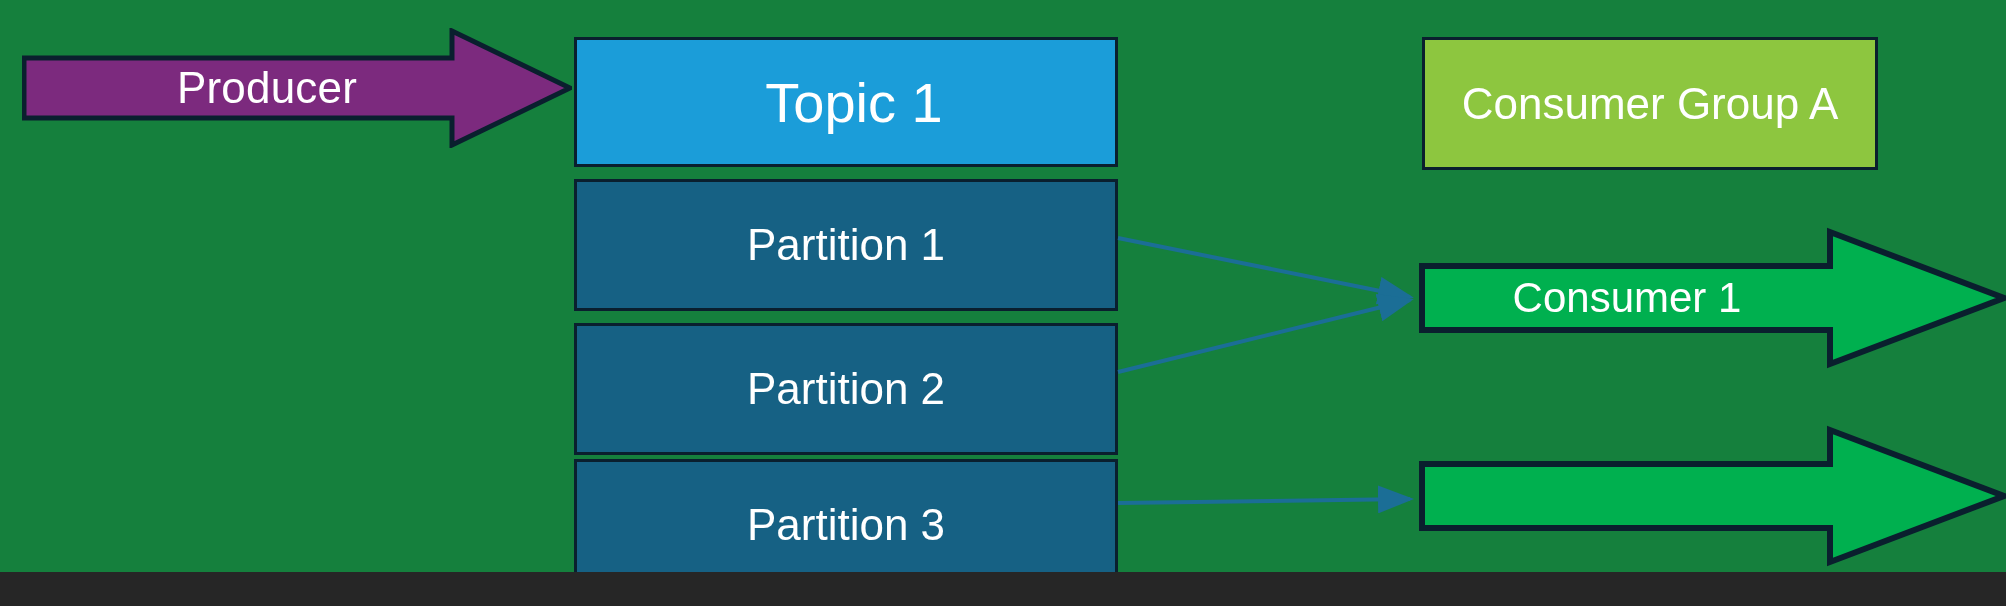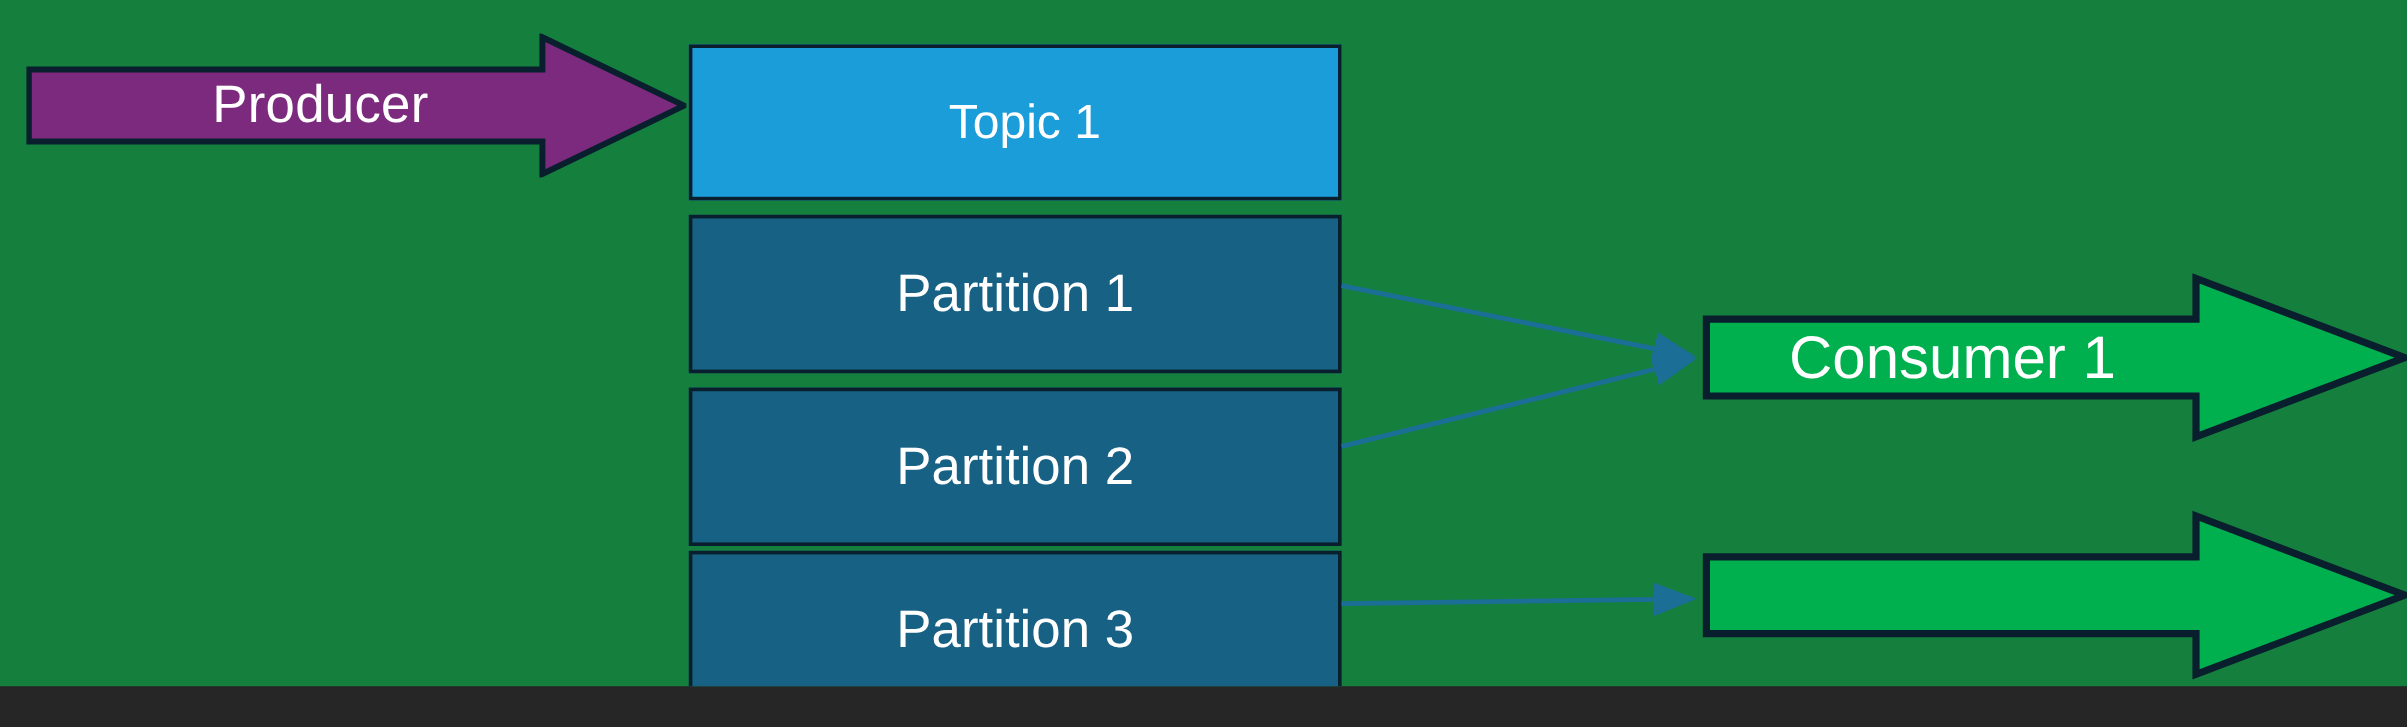--- a/index.html
+++ b/index.html
@@ -49,21 +49,21 @@
   }
   .topic-header {
     height: 130px;
     background: #1b9dd9;
     border: 3px solid #0a1f2e;
     box-sizing: border-box;
     display: flex;
     align-items: center;
     justify-content: center;
     color: #ffffff;
-    font-size: 40px;
+    font-size: 56px;
     padding-left: 16px;
   }
   .partition-box {
     height: 132px;
     background: #166184;
     border: 3px solid #0a1f2e;
     box-sizing: border-box;
     display: flex;
     align-items: center;
     justify-content: center;
@@ -113,21 +113,21 @@
   .consumer-arrow svg { display: block; width: 100%; height: 100%; overflow: visible; }
   .consumer-label {
     position: absolute;
     left: 1422px;
     width: 410px;
     height: 62px;
     display: flex;
     align-items: center;
     justify-content: center;
     color: #ffffff;
-    font-size: 50px;
+    font-size: 42px;
     pointer-events: none;
   }
   .consumer-label.c1 { top: 267px; }
   .consumer-label.c2 { top: 465px; }
 </style>
 </head>
 <body>
 
 <div id="stage">
 
@@ -154,20 +154,21 @@
       </defs>
 
       <line x1="8" y1="58" x2="300" y2="117" stroke="#1b6e96" stroke-width="4" marker-end="url(#arrowhead)"></line>
 
       <line x1="8" y1="192" x2="300" y2="120" stroke="#1b6e96" stroke-width="4" marker-end="url(#arrowhead)"></line>
 
       <line x1="8" y1="323" x2="300" y2="319" stroke="#1b6e96" stroke-width="4" marker-end="url(#arrowhead)"></line>
     </svg>
   </div>
 
+  <div class="consumer-group">Consumer Group A</div>
 
   <div class="consumer-arrow c1">
     <svg viewBox="0 0 586 140" preserveAspectRatio="none">
       <polygon points="2,38 410,38 410,4 584,70 410,136 410,102 2,102" fill="#00b04f" stroke="#0a1f2e" stroke-width="6" stroke-linejoin="miter"></polygon>
     </svg>
   </div>
   <div class="consumer-label c1">Consumer 1</div>
 
   <div class="consumer-arrow c2">
     <svg viewBox="0 0 586 140" preserveAspectRatio="none">

